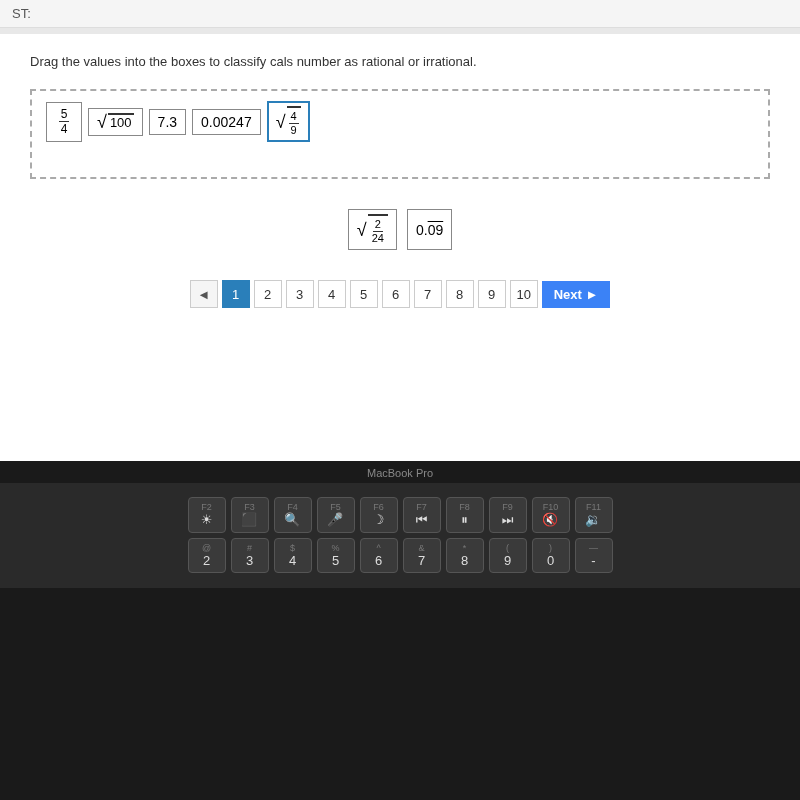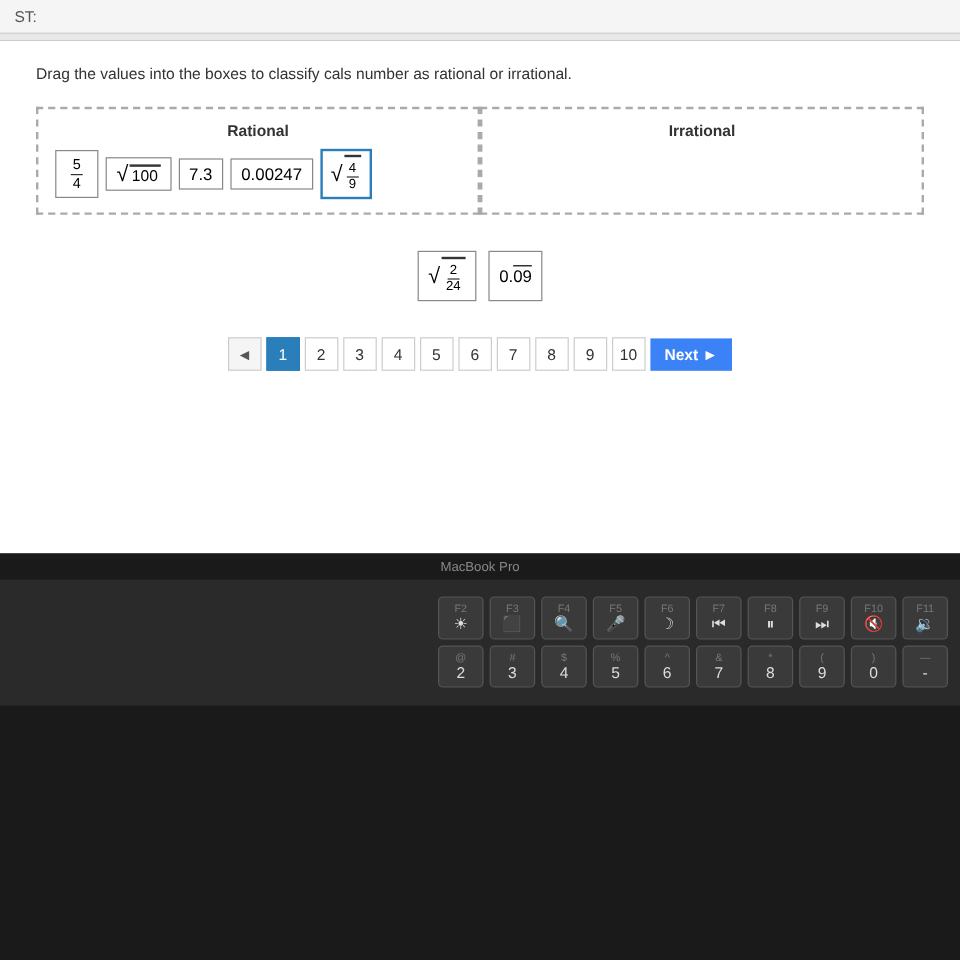--- a/index.html
+++ b/index.html
@@ -213,21 +213,21 @@
     .keyboard-area {
       background: #2a2a2a;
       padding: 14px 10px 10px 10px;
       flex-shrink: 0;
     }
 
     .keyboard-row {
       display: flex;
       gap: 5px;
       margin-bottom: 5px;
-      justify-content: flex-end;
+      justify-content: center;
     }
 
     .key {
       background: #3a3a3a;
       color: #ccc;
       border: 1px solid #555;
       border-radius: 4px;
       padding: 4px 8px;
       font-size: 11px;
       min-width: 38px;
@@ -276,21 +276,20 @@
 
 
   <div class="subtitle-bar"></div>
 
   <div class="content-area">
     <div class="instructions">Drag the values into the boxes to classify cals number as rational or irrational.</div>
 
     <div class="classify-container">
 
       <div class="rational-section">
-        <div class="section-label">Rational</div>
         <div class="items-row">
 
           <div class="value-box">
             <span class="fraction">
               <span class="numerator">5</span>
               <span class="denominator">4</span>
             </span>
           </div>
 
           <div class="value-box">
@@ -315,26 +314,20 @@
                 <span class="sqrt-fraction">
                   <span class="num">4</span>
                   <span class="den">9</span>
                 </span>
               </span>
             </span>
           </div>
         </div>
       </div>
 
-      <div class="irrational-section">
-        <div class="section-label">Irrational</div>
-        <div class="items-row">
-          
-        </div>
-      </div>
     </div>
 
     <div class="extra-values">
 
       <div class="value-box">
         <span class="sqrt-expr">
           <span class="sqrt-symbol">√</span>
           <span class="sqrt-content">
             <span class="sqrt-fraction">
               <span class="num">2</span>

